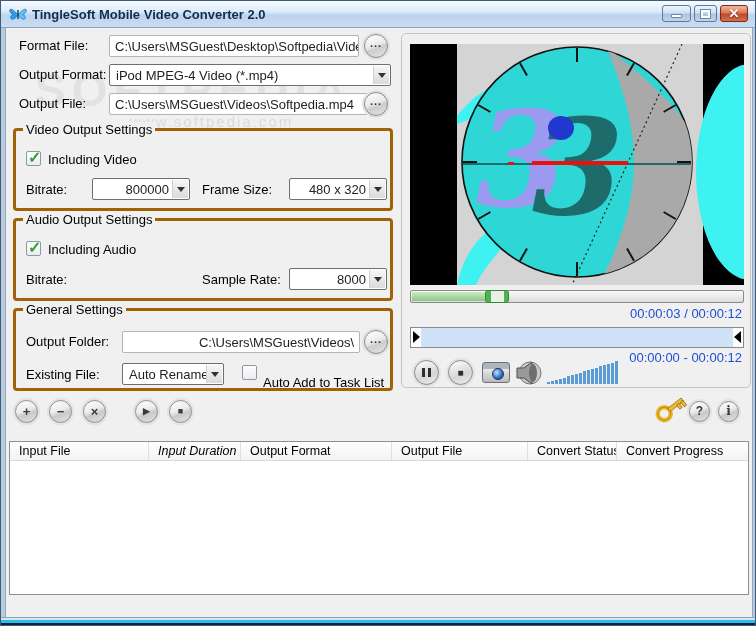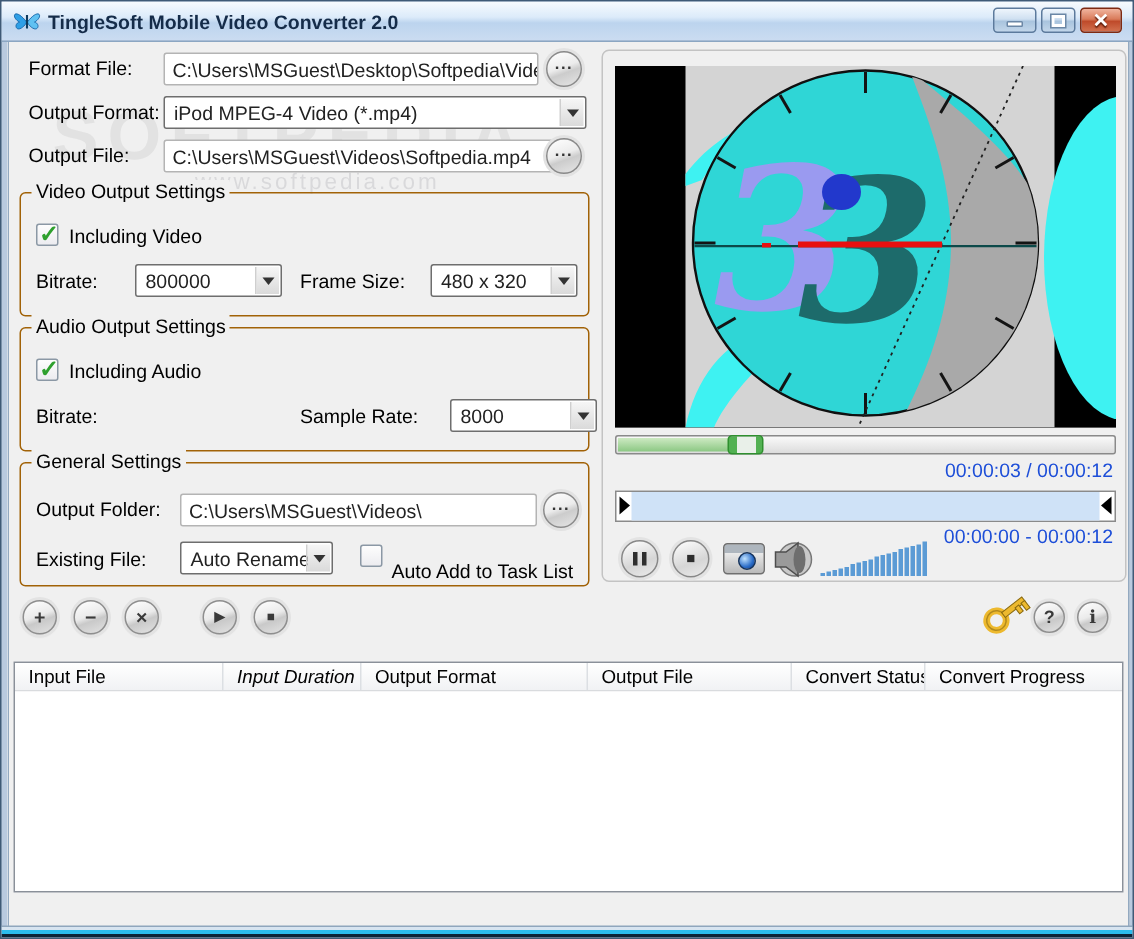--- a/index.html
+++ b/index.html
@@ -33,21 +33,21 @@
   .combo .arrowbox{position:absolute;right:1px;top:1px;bottom:1px;width:16px;
     background:linear-gradient(180deg,#f6f6f6,#dadada);border-left:1px solid #cfcfcf;
     display:flex;align-items:center;justify-content:center;}
   .tri{width:0;height:0;border-left:4px solid transparent;border-right:4px solid transparent;
     border-top:5px solid #333;}
   .browse{position:absolute;width:24px;height:24px;border-radius:50%;border:1px solid #8a8a8a;
     background:linear-gradient(160deg,#ffffff 0%,#ececec 45%,#cccccc 60%,#e6e6e6 100%);
     box-shadow:0 0 0 2px #e2e2e2;display:flex;align-items:center;justify-content:center;
     font-weight:bold;font-size:11px;color:#333;letter-spacing:1px;}
   .browse span{margin-top:-6px;}
-  .grp{position:absolute;border:1px solid #a16207;border-radius:4px;}
+  .grp{position:absolute;border:3px solid #a16207;border-radius:4px;text-align:right;}
   .legend{position:absolute;top:-9px;left:7px;background:#f0f0f0;padding:0 3px;font-size:13px;}
   .cb{position:absolute;width:15px;height:15px;border:1px solid #8b98a5;border-radius:2px;
     background:linear-gradient(180deg,#fdfdfd,#ececf0);}
   .cb .mark{display:none;position:absolute;left:1px;top:-4px;color:#2ea02e;font-size:16px;font-weight:bold;}
   .cb.checked .mark{display:block;}
   .rbtn{position:absolute;width:23px;height:23px;border-radius:50%;border:1px solid #8e8e8e;
     background:linear-gradient(160deg,#ffffff 0%,#ebebeb 45%,#c9c9c9 60%,#e3e3e3 100%);
     box-shadow:0 0 0 2px #e3e3e3,0 1px 2px rgba(0,0,0,.25);
     display:flex;align-items:center;justify-content:center;color:#3a3a3a;font-weight:bold;}
   .rbtn .g{font-size:13px;line-height:1;margin-top:-1px;}
@@ -165,21 +165,21 @@
     </div>
 
     <div class="grp" style="left:8px;top:190px;width:380px;height:83px;">
       <span class="legend">Audio Output Settings</span>
       <div class="cb checked" style="left:10px;top:20px;">
           <span class="mark">✓</span>
         </div>
       <span class="lbl" style="left:32px;top:21px;">Including Audio</span>
       <span class="lbl" style="left:10px;top:51px;">Bitrate:</span>
       <span class="lbl" style="left:186px;top:51px;">Sample Rate:</span>
-      <div class="combo" style="left:286px;top:47px;width:98px;">
+      <div class="combo" style="left:273px;top:47px;width:98px;">
         <span>8000</span>
         <span class="arrowbox">
             <i class="tri"></i>
           </span>
       </div>
     </div>
 
     <div class="grp" style="left:8px;top:280px;width:380px;height:83px;">
       <span class="legend">General Settings</span>
       <span class="lbl" style="left:10px;top:23px;">Output Folder:</span>

